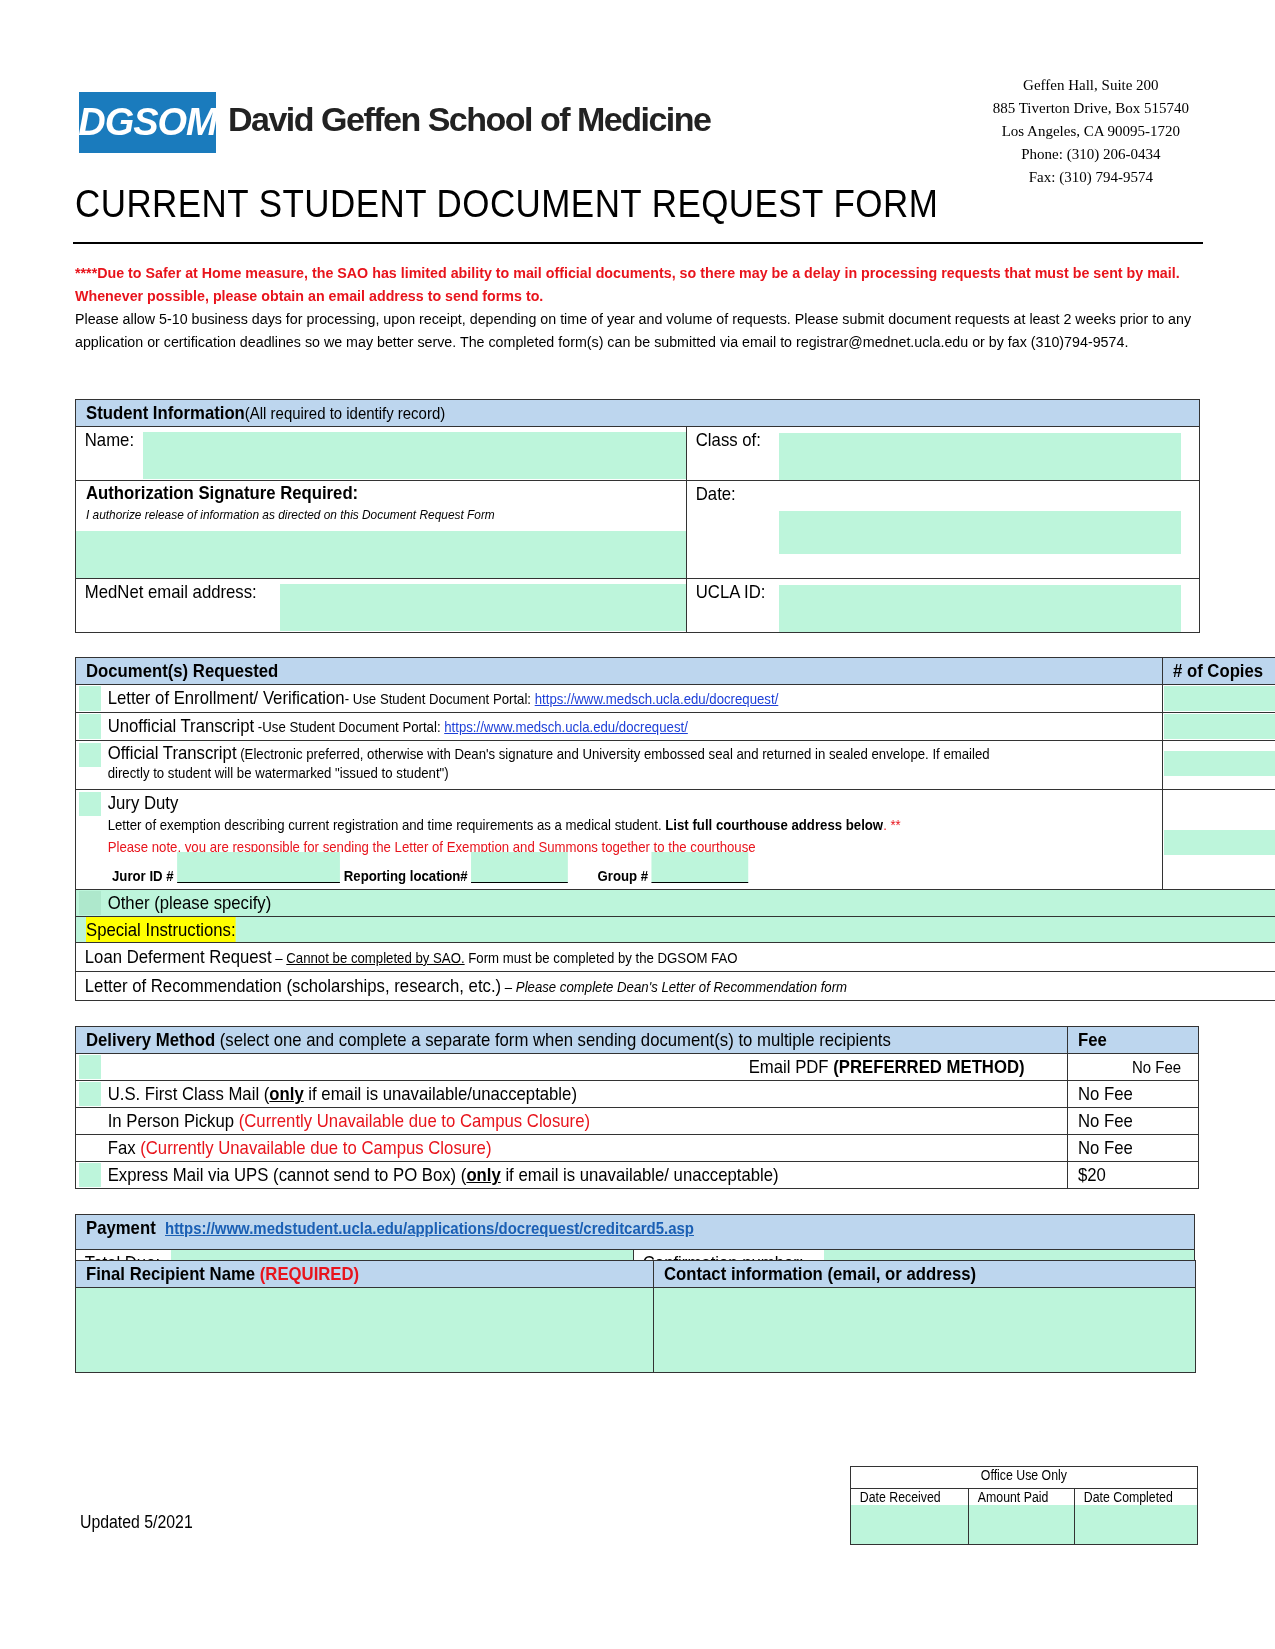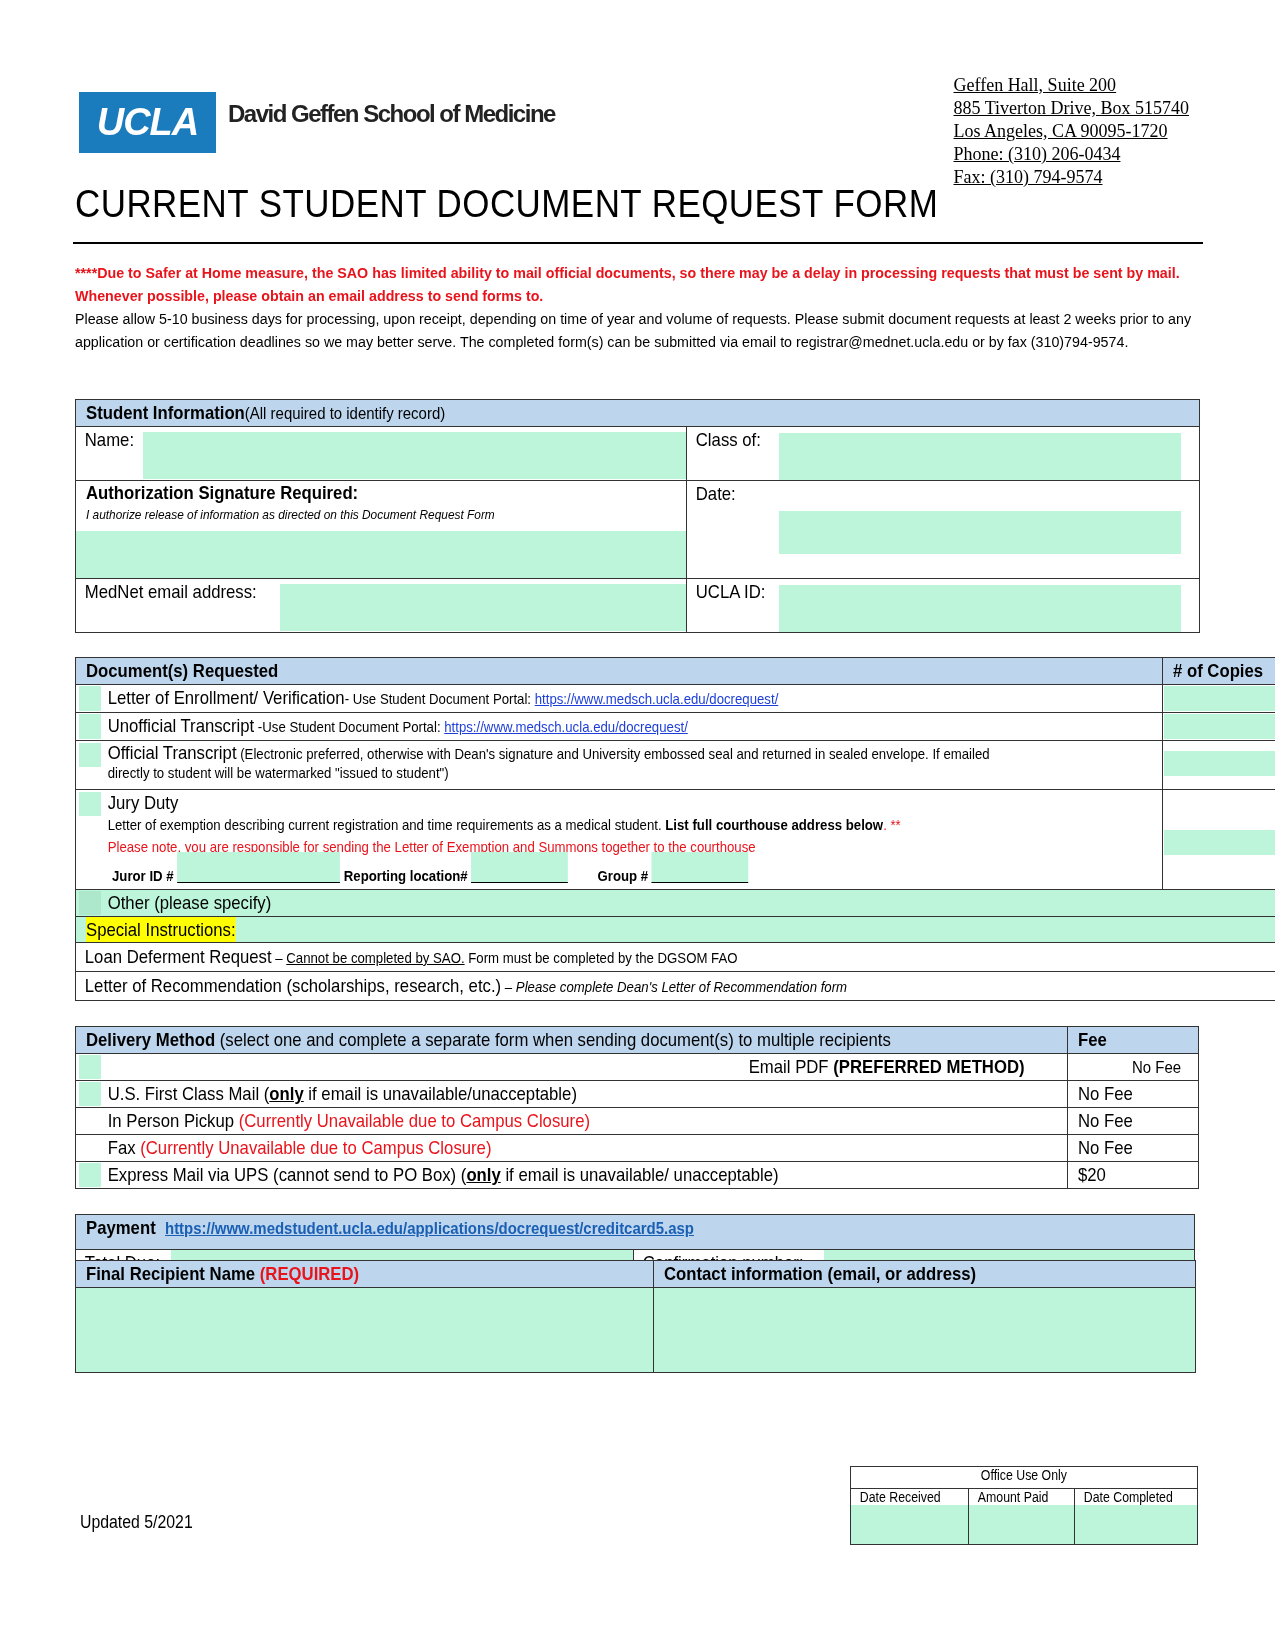--- a/index.html
+++ b/index.html
@@ -1,42 +1,42 @@
 <!DOCTYPE html>
 <html><head>
 <meta charset="utf-8">
 <style>
   html, body { margin:0; padding:0; background:#fff; }
   body { width:1275px; height:1649px; position:relative; overflow:hidden; font-family:"Liberation Sans", sans-serif; color:#000; }
   .abs { position:absolute; }
   .green { background:#bdf5db; }
   .hdr { background:#bdd6ee; }
   .logo-box { left:79px; top:92px; width:137px; height:61px; background:#1a7bbd; color:#fff; font-weight:bold; font-size:38px; display:flex; align-items:center; justify-content:center; letter-spacing:-1px; font-style:italic; }
-  .logo-text { left:228px; top:100px; font-size:24px; font-weight:bold; letter-spacing:-1.5px; color:#222; }
-  .addr { right:86px; top:74px; text-align:left; font-family:"Liberation Serif", serif; font-size:18px; line-height:23px;text-decoration:underline; }
+  .logo-text { left:228px; top:100px; font-size:34px; font-weight:bold; letter-spacing:-1.5px; color:#222; }
+  .addr { right:86px; top:74px; text-align:center; font-family:"Liberation Serif", serif; font-size:15px; line-height:23px; }
   .title { left:75px; top:183px; font-size:38px; letter-spacing:0.5px; font-weight:normal; transform:scaleX(0.92); transform-origin:left; }
   .rule { left:73px; top:242px; width:1130px; height:2px; background:#000; }
   .notice { left:75px; top:261px; width:1125px; font-size:15.5px; line-height:23px; transform:scaleX(0.92); transform-origin:left; width:1220px; }
   .notice .red { color:#e8141c; font-weight:bold; }
   table { border-collapse:collapse; position:absolute; font-size:19px; }
   td { border:1px solid #333; padding:0; vertical-align:top; position:relative; }
   .cond { transform:scaleX(0.88); transform-origin:left; white-space:nowrap; display:inline-block; }
   .pad { padding:2px 10px; }
   .field { position:absolute; background:#bdf5db; }
   .chk { position:absolute; left:3px; width:22px; background:#bdf5db; }
   .link { color:#1d3fd8; text-decoration:underline; }
   .redt { color:#e8141c; }
   .small { font-size:15px; }
   .tiny { font-size:13.5px; font-style:italic; }
   .hl { background:#ffff00; }
 </style>
 </head>
 <body>
 
-<div class="abs logo-box">UCLA</div>
+<div class="abs logo-box">DGSOM</div>
 <div class="abs logo-text">David Geffen School of Medicine</div>
 <div class="abs addr">
   <div>Geffen Hall, Suite 200</div>
   <div>885 Tiverton Drive, Box 515740</div>
   <div>Los Angeles, CA 90095-1720</div>
   <div>Phone: (310) 206-0434</div>
   <div>Fax: (310) 794-9574</div>
 </div>
 <div class="abs title">CURRENT STUDENT DOCUMENT REQUEST FORM</div>
 <div class="abs rule"></div>

